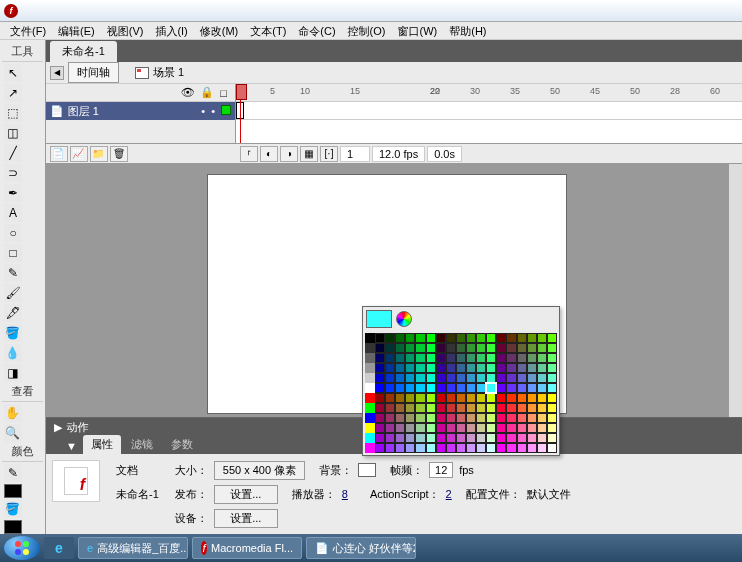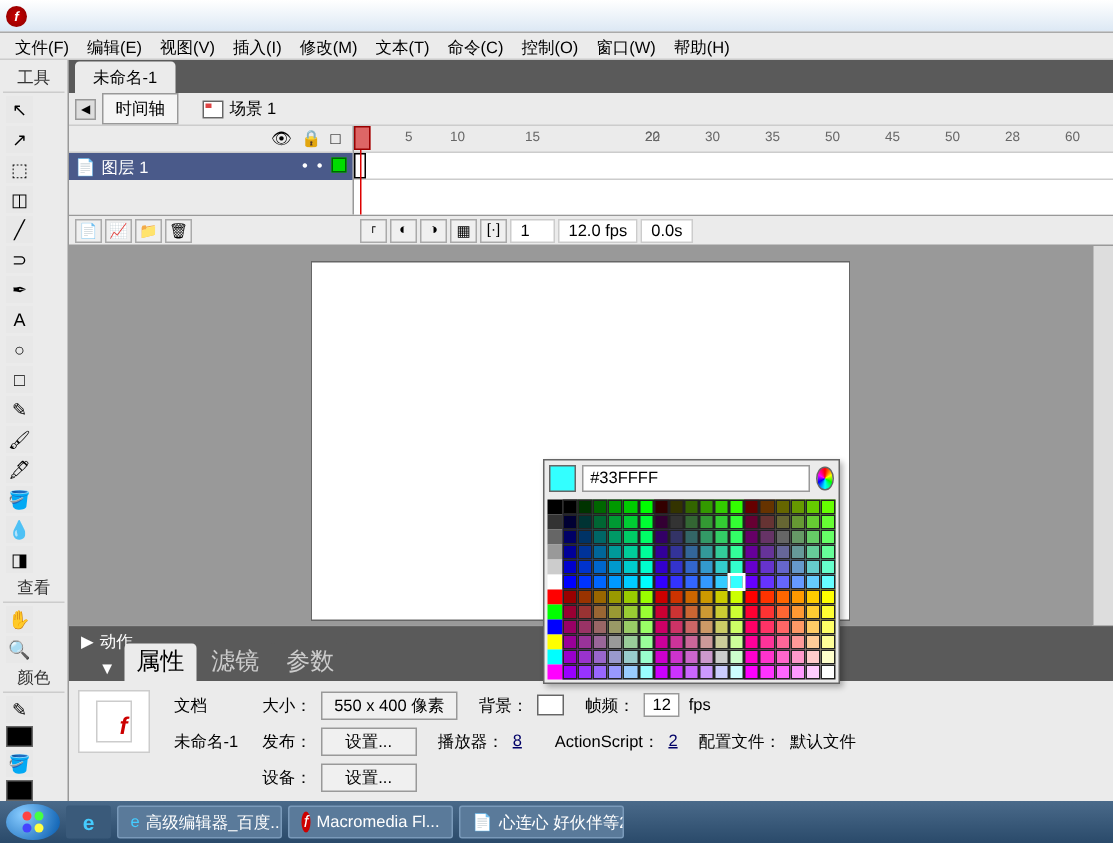--- a/index.html
+++ b/index.html
@@ -43,21 +43,21 @@
 .tl-footer-right { flex:1; display:flex; gap:2px; align-items:center; padding:0 4px; }
 .mini-btn { width:18px; height:16px; background:#f0f0f0; border:1px solid #aaa; display:flex; align-items:center; justify-content:center; font-size:10px; }
 .stat { padding:0 6px; background:#fff; border:1px solid #ccc; height:16px; display:flex; align-items:center; min-width:30px; }
 .stage-wrap { flex:1; display:flex; background:#999; overflow:hidden; position:relative; }
 .stage-scroll { flex:1; background:#999; padding:10px 0 0 0; display:flex; justify-content:center; align-items:flex-start; }
 .stage { width:360px; height:240px; background:#fff; border:1px solid #666; }
 .right-sb { width:14px; background:#ddd; border-left:1px solid #999; }
 .bottom-panels { background:#ebebeb; border-top:1px solid #666; }
 .panel-hdr { height:18px; background:#5a5a5a; color:#fff; display:flex; align-items:center; padding:0 8px; gap:4px; }
 .panel-tabs { height:18px; background:#5a5a5a; display:flex; align-items:end; padding-left:16px; gap:2px; }
-.ptab { padding:2px 8px; background:#5a5a5a; color:#ccc; font-size:16px; }
+.ptab { padding:2px 8px; background:#5a5a5a; color:#ccc; font-size:11px; }
 .ptab.active { background:#ebebeb; color:#000; border-radius:3px 3px 0 0; }
 .props { display:flex; padding:6px; gap:16px; background:#ebebeb; }
 .props-icon { width:48px; height:42px; background:#fff; border:1px solid #ccc; display:flex; align-items:center; justify-content:center; }
 .flash-icon { width:24px; height:28px; background:#fff; border:1px solid #ccc; position:relative; }
 .flash-icon::after { content:'f'; position:absolute; bottom:0; right:2px; color:#c00; font-style:italic; font-weight:bold; font-size:16px; }
 .props-col { display:flex; flex-direction:column; gap:4px; }
 .prow { display:flex; align-items:center; gap:6px; height:20px; }
 .prow label { min-width:30px; }
 .prow .btn { padding:1px 8px; background:#f0f0f0; border:1px solid #999; min-width:64px; text-align:center; }
 .prow .val { text-decoration:underline; color:#006; }
@@ -266,21 +266,20 @@
           </div>
         </div>
       </div>
     </div>
   </div>
 </div>
 
 <div class="color-picker">
   <div class="cp-top">
     <div class="cp-preview"></div>
-    <input class="cp-hex" value="#33FFFF" style="">
     <div class="cp-wheel"></div>
   </div>
   <div class="cp-grid">
     <div class="cp-gray" id="cp-gray">
         <div style="background: rgb(0, 0, 0);"></div>
         <div style="background: rgb(51, 51, 51);"></div>
         <div style="background: rgb(102, 102, 102);"></div>
         <div style="background: rgb(153, 153, 153);"></div>
         <div style="background: rgb(204, 204, 204);"></div>
         <div style="background: rgb(255, 255, 255);"></div>

